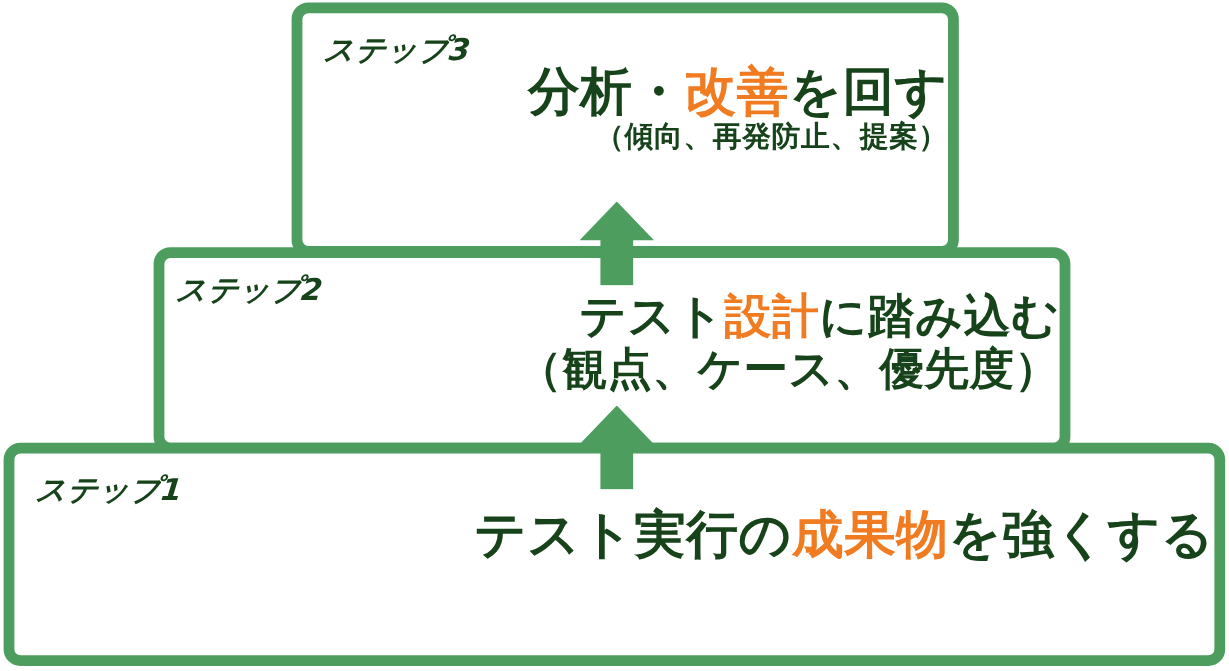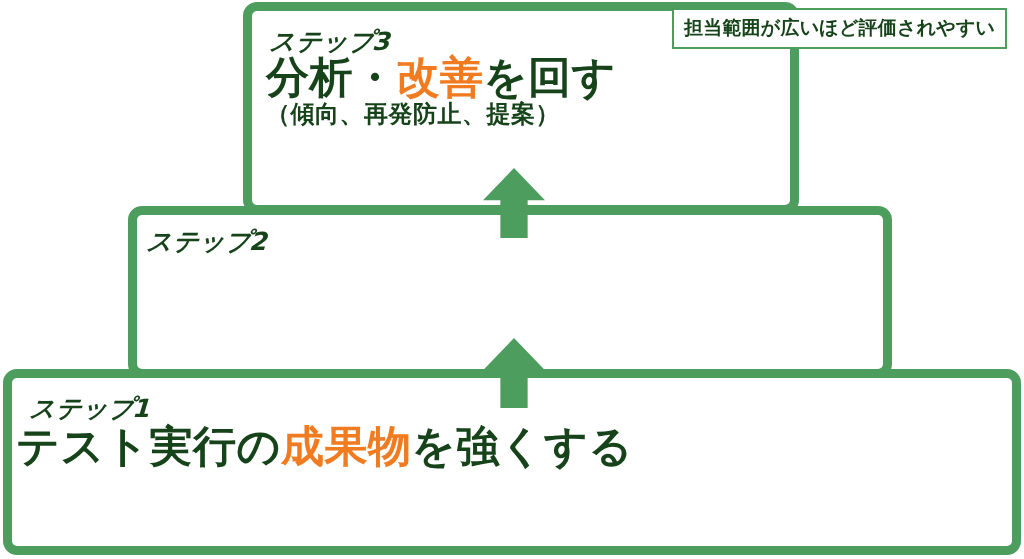--- a/index.html
+++ b/index.html
@@ -60,21 +60,21 @@
   }
   .s3 .step-kicker { left: 18px;  top: 14px; }
   .s2 .step-kicker { left: 10px;  top: 10px; }
   .s1 .step-kicker { left: 18px;  top: 14px; }
 
   
   .lines {
     position: absolute;
     left: 0;
     right: 0;
-    text-align: left;
+    text-align: right;
     color: #17431A;
     font-weight: 700;
     white-space: nowrap;
   }
   .s3 .lines { top: 42px; }
   .s2 .lines { top: 28px; }
   .s1 .lines { top: 44px; }
 
   .line-main {
     font-size: 43px;
@@ -133,27 +133,30 @@
   <div class="step-box s3">
     <div class="step-kicker">ステップ3</div>
     <div class="lines">
       <div class="line-main"><span>分析・</span><span class="hl">改善</span><span>を回す</span></div>
       <div class="line-sub">（傾向、再発防止、提案）</div>
     </div>
   </div>
 
   <div class="step-box s2">
     <div class="step-kicker">ステップ2</div>
+    <div class="lines">
+      <div class="line-main"><span>テスト</span><span class="hl">設計</span><span>に踏み込む</span></div>
+      <div class="line-sub">（観点、ケース、優先度）</div>
+    </div>
   </div>
 
   <div class="step-box s1">
     <div class="step-kicker">ステップ1</div>
     <div class="lines">
       <div class="line-main"><span>テスト実行の</span><span class="hl">成果物</span><span>を強くする</span></div>
     </div>
   </div>
 
   <div class="arrow upper"></div>
   <div class="arrow lower"></div>
 
-  <div class="callout">担当範囲が広いほど評価されやすい</div>
 
 </div>
 
 </body></html>

